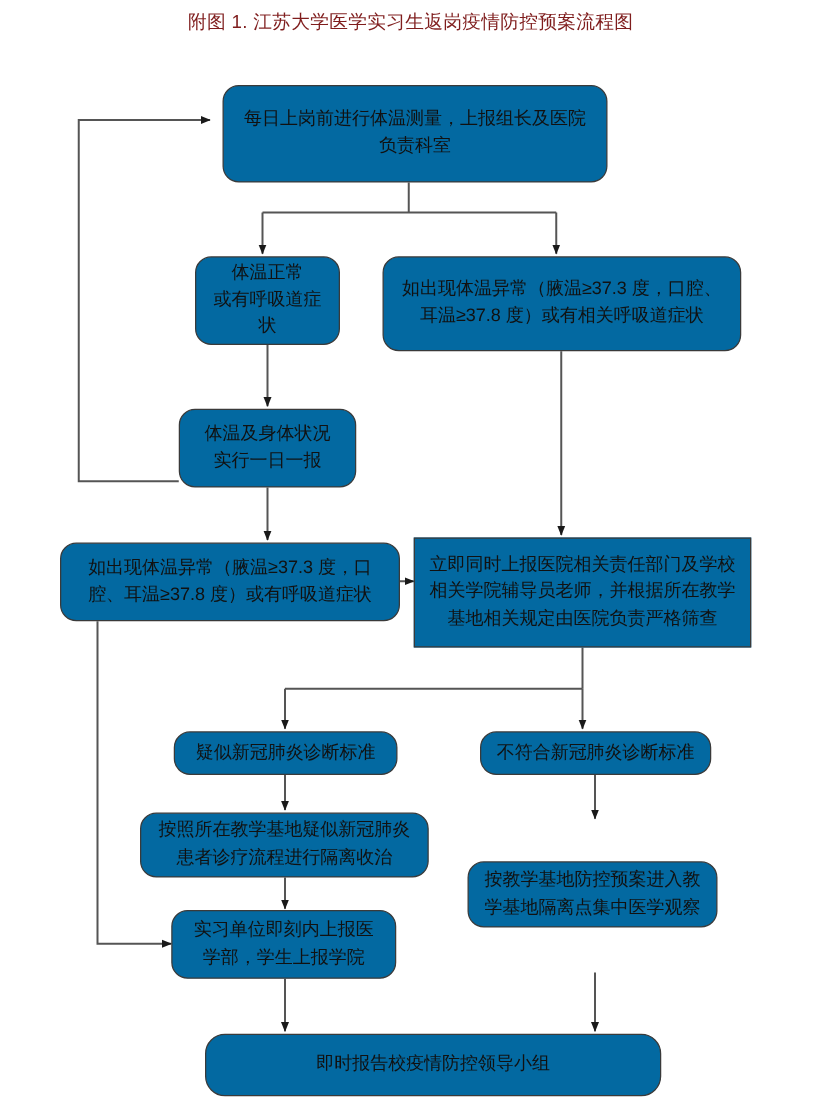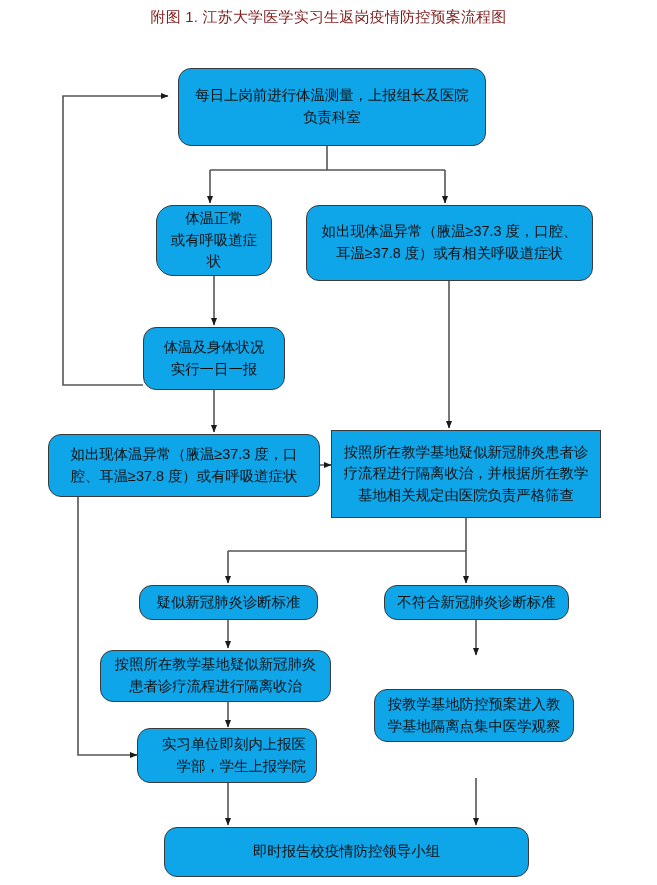--- a/index.html
+++ b/index.html
@@ -34,35 +34,35 @@
     left: 0;
     top: 0;
     width: 657px;
     height: 885px;
     pointer-events: none;
   }
   .node {
     position: absolute;
     box-sizing: border-box;
     border: 1.6px solid #3a3a3a;
-    background: #0ea5e9;
+    background: #0369a1;
     display: flex;
     align-items: center;
     justify-content: center;
     text-align: center;
     font-size: 14.4px;
     line-height: 1.5;
     color: #111;
     padding: 4px 10px;
   }
   .node.rounded { border-radius: 13px; }
   .node.square  { border-radius: 0; }
   .node.left-text {
     justify-content: flex-start;
-    text-align: right;
+    text-align: center;
   }
   .node .txt { display: block; width: 100%; }
 </style>
 </head>
 <body>
 
 <div id="page">
 
   <div id="figure-title">附图 1. 江苏大学医学实习生返岗疫情防控预案流程图</div>
 
@@ -108,21 +108,21 @@
 
       <path d="M476,778 L476,825" marker-end="url(#ah)"></path>
 
     </g>
   </svg>
 
   <div class="node rounded" style="left:178px; top:68px; width:308px; height:78px;">
     <span class="txt">每日上岗前进行体温测量，上报组长及医院负责科室</span>
   </div>
 
-  <div class="node rounded" style="left:156px; top:205px; width:116px; height:71px;border-radius:17px;">
+  <div class="node rounded" style="left:156px; top:205px; width:116px; height:71px;">
     <span class="txt">
       <span>体温正常</span><br>
       <span>或有呼吸道症状</span>
     </span>
   </div>
 
   <div class="node rounded" style="left:306px; top:205px; width:287px; height:76px;">
     <span class="txt">如出现体温异常（腋温≥37.3 度，口腔、耳温≥37.8 度）或有相关呼吸道症状</span>
   </div>
 
@@ -131,41 +131,41 @@
       <span>体温及身体状况</span><br>
       <span>实行一日一报</span>
     </span>
   </div>
 
   <div class="node rounded" style="left:22px; top:434px; width:272px; height:63px;margin-left:26px;">
     <span class="txt">如出现体温异常（腋温≥37.3 度，口腔、耳温≥37.8 度）或有呼吸道症状</span>
   </div>
 
   <div class="node square" style="left:331px; top:430px; width:270px; height:88px;">
-    <span class="txt">按照所在教学基地疑似新冠肺炎患者诊疗流程进行隔离收治，并根据所在教学基地相关规定由医院负责严格筛查</span>
+    <span class="txt">立即同时上报医院相关责任部门及学校相关学院辅导员老师，并根据所在教学基地相关规定由医院负责严格筛查</span>
   </div>
 
   <div class="node rounded" style="left:139px; top:585px; width:179px; height:35px;">
     <span class="txt">疑似新冠肺炎诊断标准</span>
   </div>
 
   <div class="node rounded" style="left:384px; top:585px; width:185px; height:35px;">
     <span class="txt">不符合新冠肺炎诊断标准</span>
   </div>
 
-  <div class="node rounded" style="left:100px; top:650px; width:231px; height:52px;">
+  <div class="node rounded" style="left:112px; top:650px; width:231px; height:52px;">
     <span class="txt">按照所在教学基地疑似新冠肺炎患者诊疗流程进行隔离收治</span>
   </div>
 
 
   <div class="node rounded left-text" style="left:137px; top:728px; width:180px; height:55px;">
     <span class="txt">实习单位即刻内上报医学部，学生上报学院</span>
   </div>
 
   <div class="node rounded" style="left:374px; top:689px; width:200px; height:53px;">
     <span class="txt">按教学基地防控预案进入教学基地隔离点集中医学观察</span>
   </div>
 
-  <div class="node rounded" style="left:164px; top:827px; width:365px; height:50px;">
+  <div class="node rounded" style="left:164px; top:827px; width:365px; height:50px;border-radius:16px;">
     <span class="txt">即时报告校疫情防控领导小组</span>
   </div>
 
 </div>
 
 </body></html>

